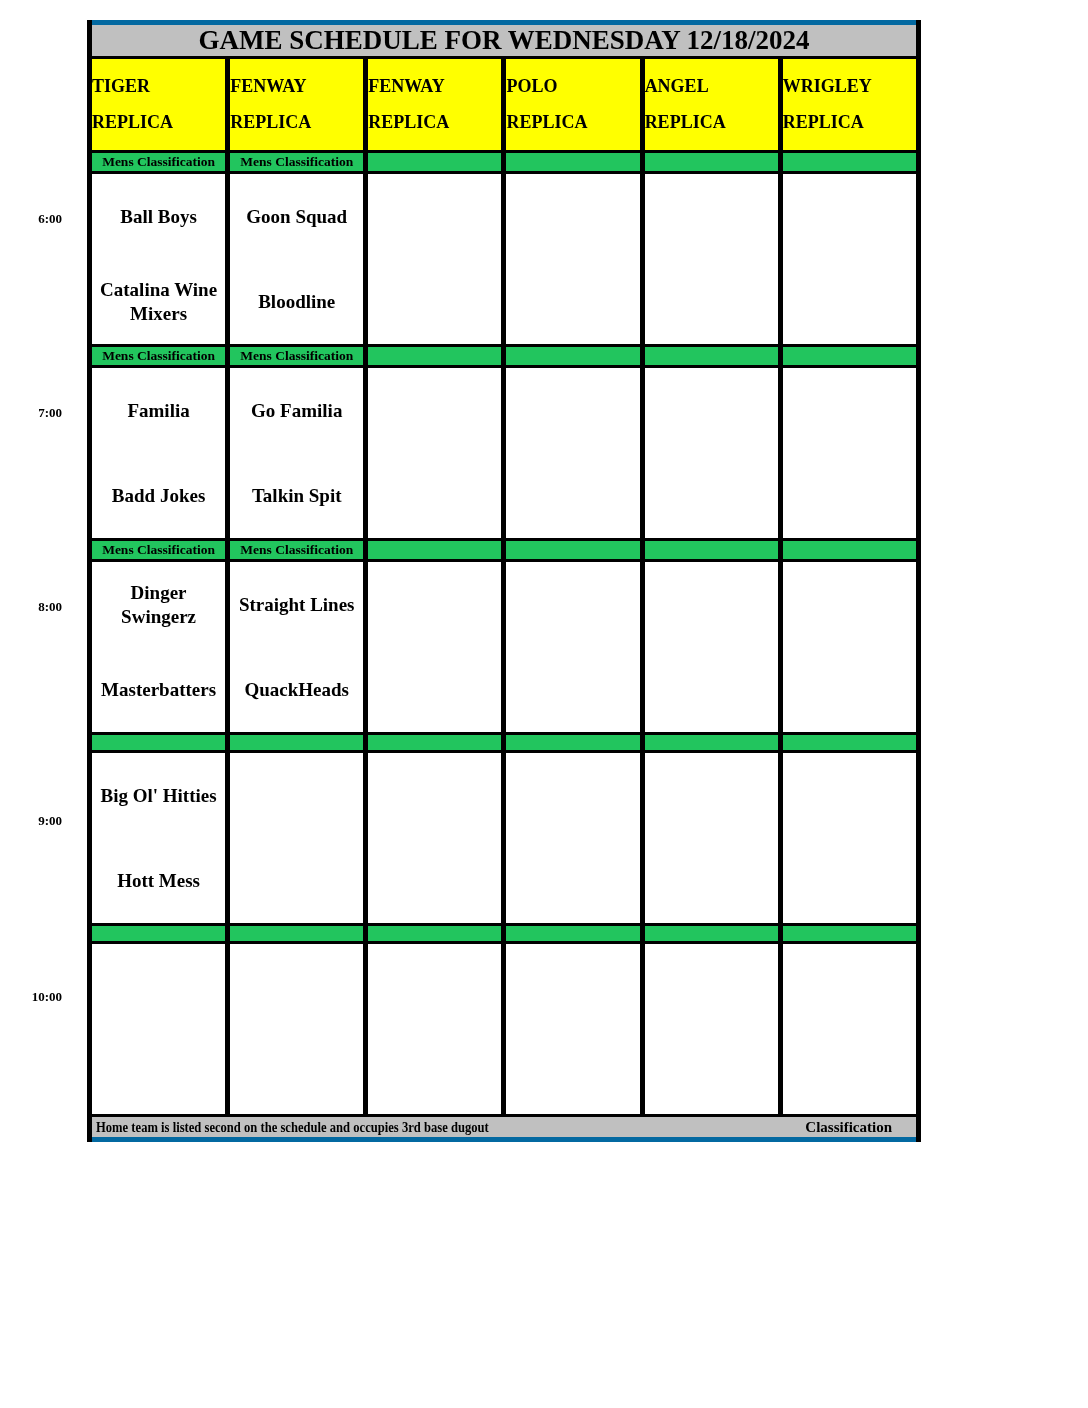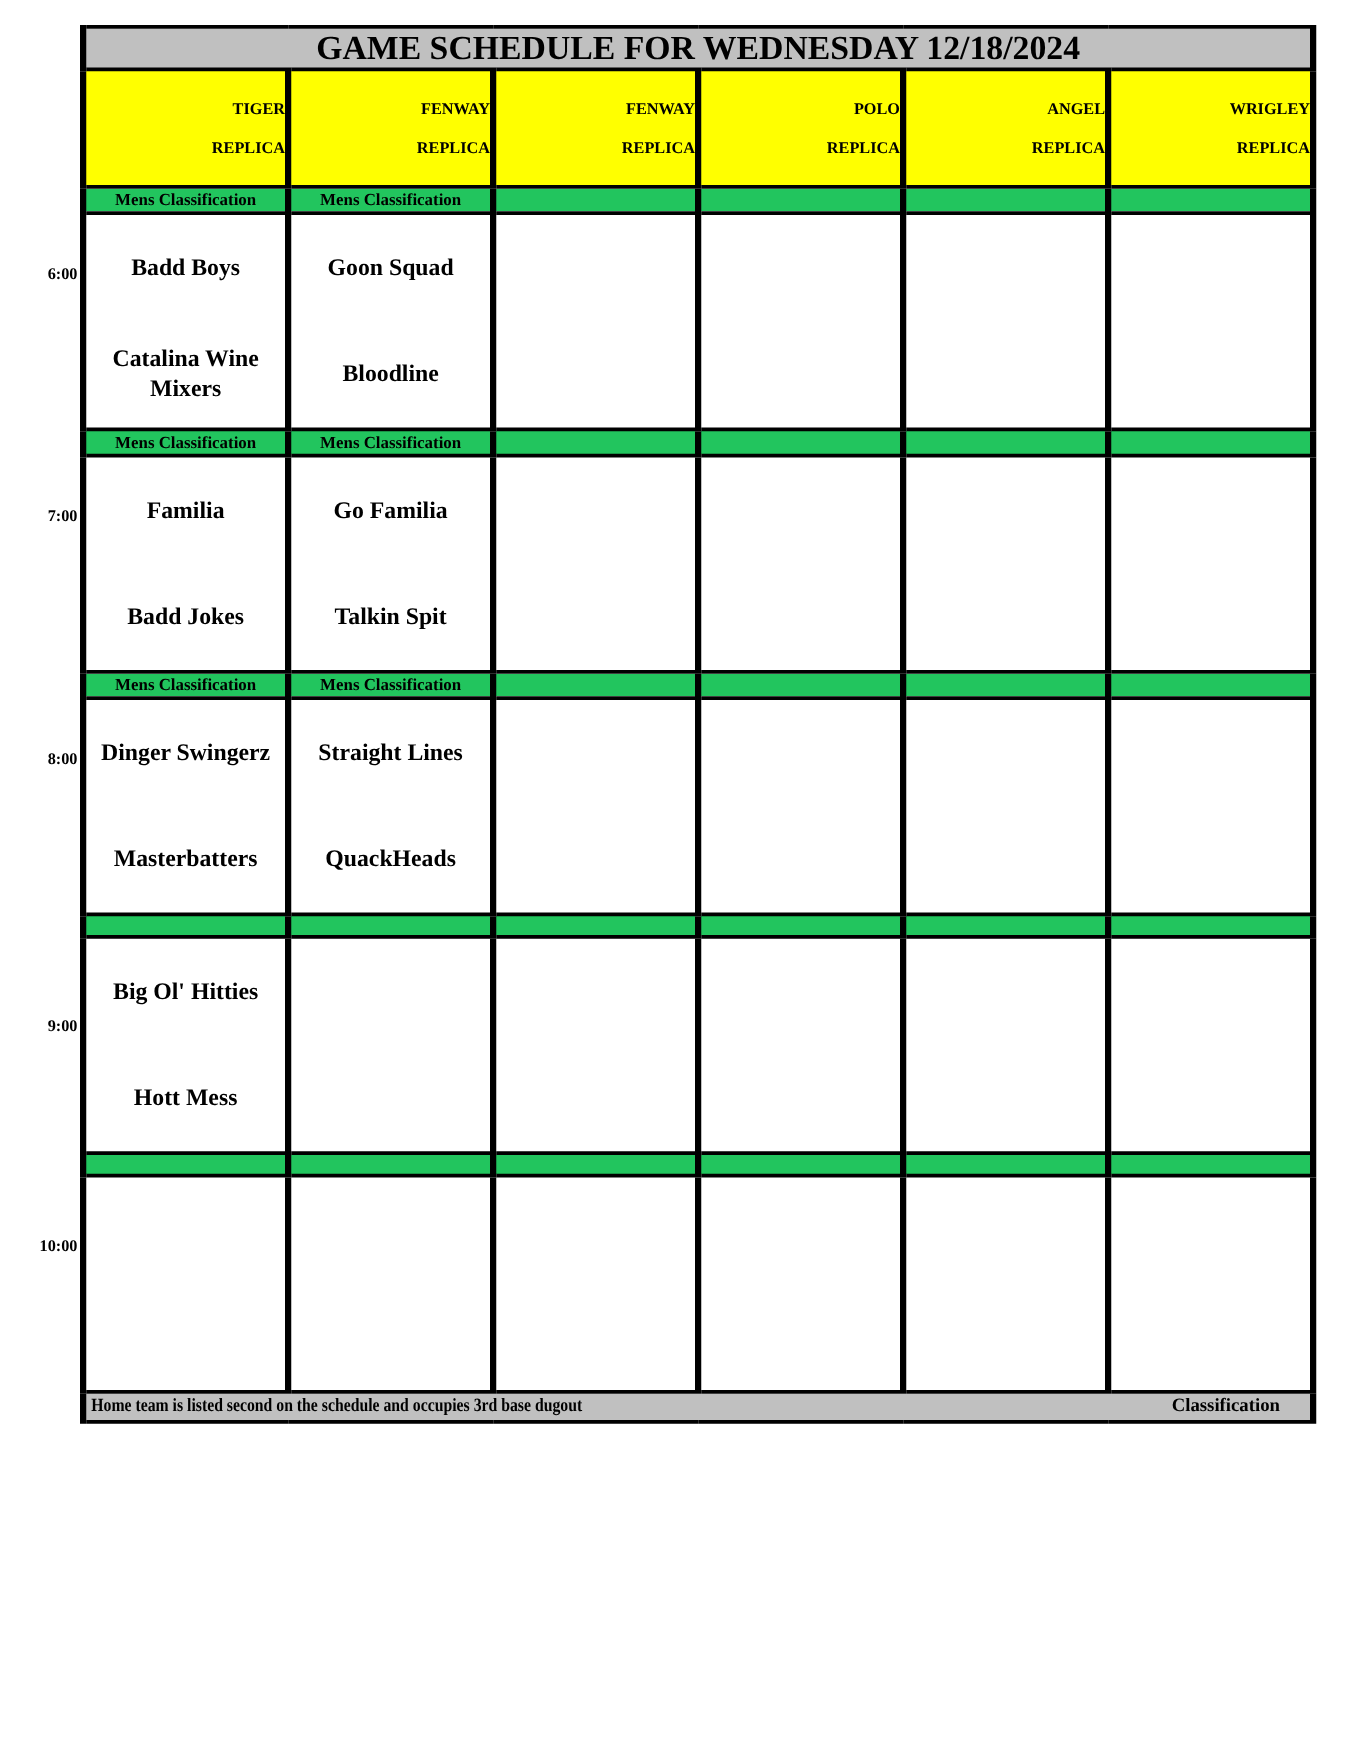--- a/index.html
+++ b/index.html
@@ -14,39 +14,39 @@
 
   
   .time-rail { position: absolute; left: 0; top: 0; width: 62px; height: 1200px; }
   .time-label {
     position: absolute; width: 62px; text-align: right;
     font-weight: bold; font-size: 13px; line-height: 18px;
   }
 
   
   table.schedule {
-    position: absolute; left: 64px; top: 20px; width: 989px;
+    position: absolute; left: 87px; top: 20px; width: 834px;
     border-collapse: collapse; table-layout: fixed;
-    border: 3px solid #0369a1;
+    border: 5px solid #0369a1;
   }
   table.schedule td {
     border: 3px solid #000000;
     border-left-width: 5px; border-right-width: 5px;
     padding: 0; overflow: hidden;
   }
 
   td.title-cell {
     height: 32px; background: #C0C0C0;
     text-align: center; vertical-align: middle;
     font-weight: bold; font-size: 27px; letter-spacing: 0px;
   }
   td.field-header {
     height: 94px; background: #FFFF00;
-    text-align: right; vertical-align: middle;
-    font-weight: bold; font-size: 13px;
+    text-align: left; vertical-align: middle;
+    font-weight: bold; font-size: 18px;
   }
   .field-header-inner { display: flex; flex-direction: column; gap: 15px; }
   td.class-cell {
     height: 18px; background: #22c55e;
     text-align: center; vertical-align: middle;
     font-weight: bold; font-size: 13.5px; line-height: 18px;
   }
   td.game-cell { height: 170px; background: #ffffff; vertical-align: top; }
   .game-inner { display: flex; flex-direction: column; height: 170px; }
   .team {
@@ -134,21 +134,21 @@
       <td class="class-cell">Mens Classification</td>
       <td class="class-cell">Mens Classification</td>
       <td class="class-cell"></td>
       <td class="class-cell"></td>
       <td class="class-cell"></td>
       <td class="class-cell"></td>
     </tr>
     <tr>
       <td class="game-cell">
         <div class="game-inner">
-          <div class="team">Badd Boys</div>
+          <div class="team">Ball Boys</div>
           <div class="team">Catalina Wine Mixers</div>
         </div>
       </td>
       <td class="game-cell">
         <div class="game-inner">
           <div class="team">Goon Squad</div>
           <div class="team">Bloodline</div>
         </div>
       </td>
       <td class="game-cell">

